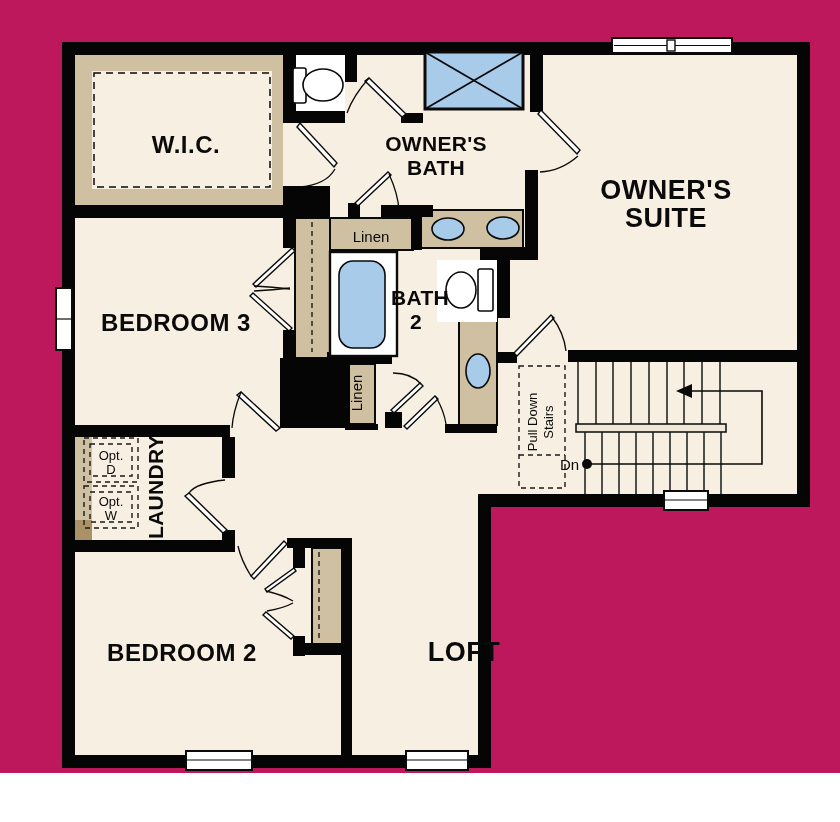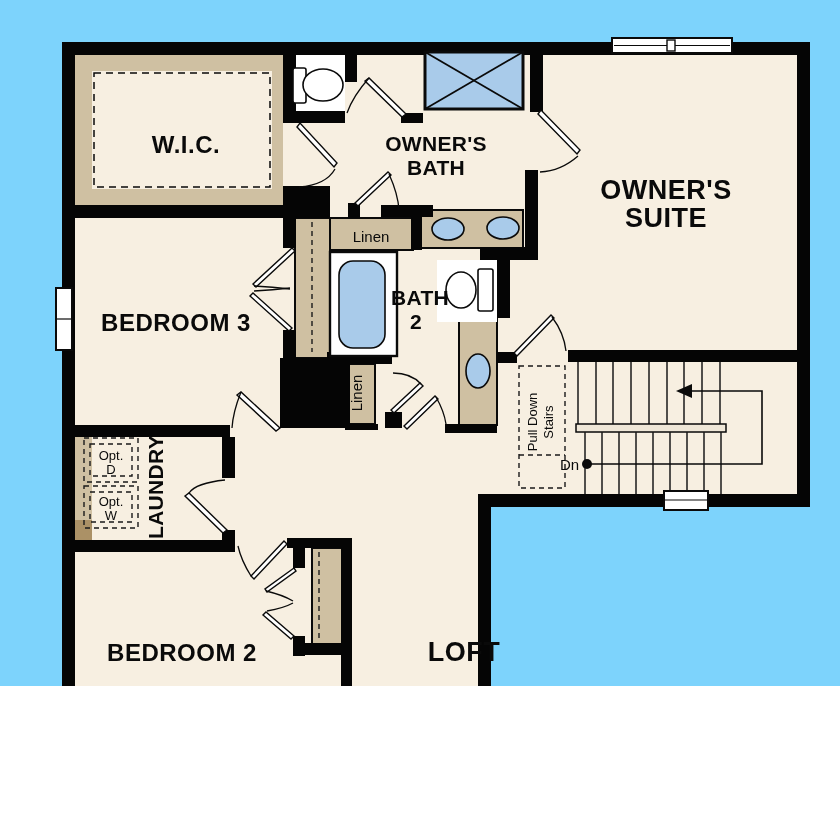--- a/index.html
+++ b/index.html
@@ -1,16 +1,16 @@
 <!DOCTYPE html>
 <html><head>
 <meta charset="utf-8">
 <style>
   html,body{margin:0;padding:0;background:#ffffff;}
-  .stage{width:840px;height:686px;position:relative;background:#7dd3fc;}
+  .stage{width:840px;height:773px;position:relative;background:#be185d;}
   text{font-family:"Liberation Sans","DejaVu Sans",sans-serif;fill:#0a0a0a;}
   .room-label{font-weight:bold;font-size:24px;letter-spacing:.5px;}
   .room-label-lg{font-weight:bold;font-size:27px;letter-spacing:.5px;}
   .room-label-md{font-weight:bold;font-size:21px;letter-spacing:.3px;}
   .small-label{font-size:15px;}
   .tiny-label{font-size:13px;}
   .dn-label{font-size:15px;}
   .mid{text-anchor:middle;}
   .wall{stroke:none;}
   .door-leaf{fill:#ffffff;stroke:#0a0a0a;stroke-width:1.4;}

